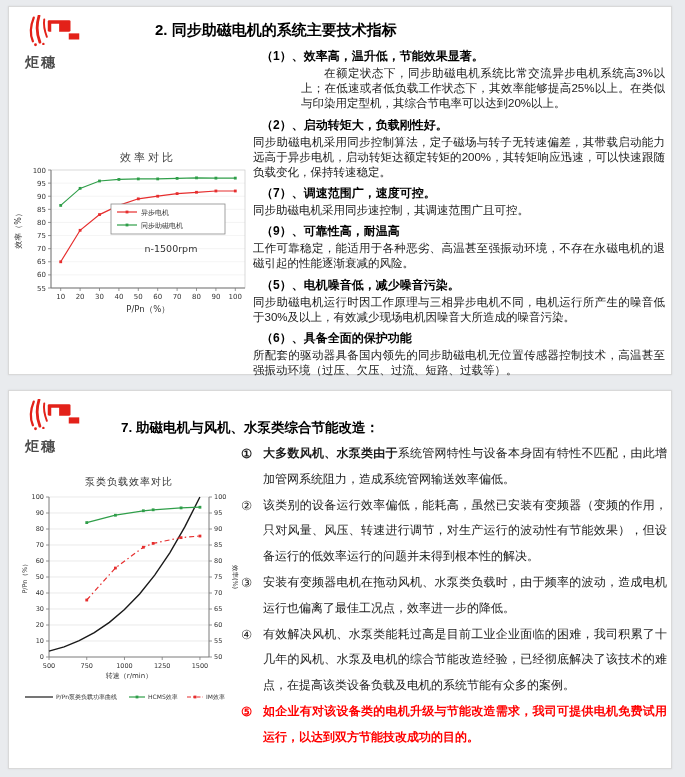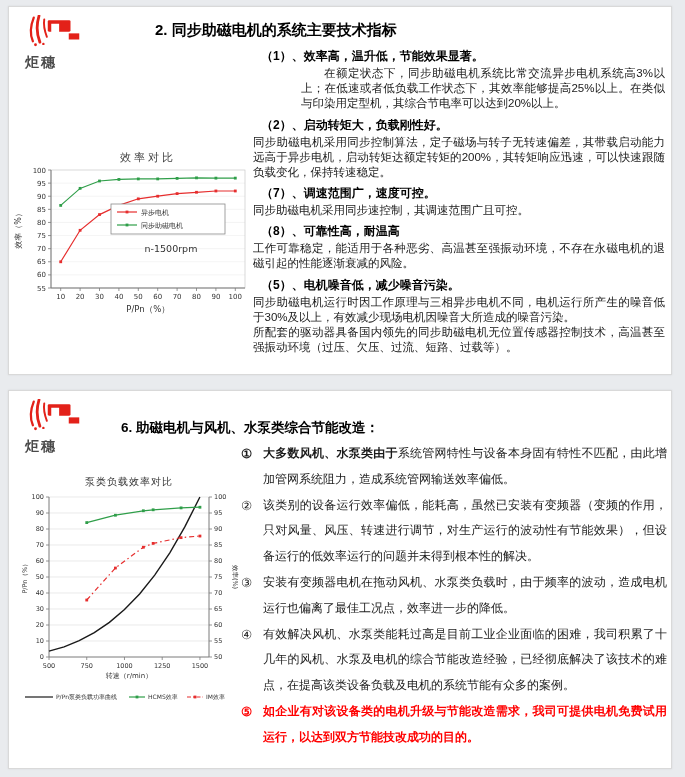--- a/index.html
+++ b/index.html
@@ -157,28 +157,29 @@
     </div>
     <div>
       <p class="s1-h">（2）、启动转矩大，负载刚性好。</p>
       <p class="s1-b">同步助磁电机采用同步控制算法，定子磁场与转子无转速偏差，其带载启动能力远高于异步电机，启动转矩达额定转矩的200%，其转矩响应迅速，可以快速跟随负载变化，保持转速稳定。</p>
     </div>
     <div>
       <p class="s1-h">（7）、调速范围广，速度可控。</p>
       <p class="s1-b">同步助磁电机采用同步速控制，其调速范围广且可控。</p>
     </div>
     <div>
-      <p class="s1-h">（8）、可靠性高，耐温高</p>
+      <p class="s1-h">（9）、可靠性高，耐温高</p>
       <p class="s1-b">工作可靠稳定，能适用于各种恶劣、高温甚至强振动环境，不存在永磁电机的退磁引起的性能逐渐衰减的风险。</p>
     </div>
     <div>
       <p class="s1-h">（5）、电机噪音低，减少噪音污染。</p>
       <p class="s1-b">同步助磁电机运行时因工作原理与三相异步电机不同，电机运行所产生的噪音低于30%及以上，有效减少现场电机因噪音大所造成的噪音污染。</p>
     </div>
     <div>
+      <p class="s1-h">（6）、具备全面的保护功能</p>
       <p class="s1-b">所配套的驱动器具备国内领先的同步助磁电机无位置传感器控制技术，高温甚至强振动环境（过压、欠压、过流、短路、过载等）。</p>
     </div>
   </div>
 </div>
 
 <div class="card" id="card2">
 
   <div class="logo">
     <svg viewBox="0 0 64 40" width="56" height="35">
       <path d="M10 3 C6 13 5 21 9 30" stroke="#e32119" stroke-width="2.6" fill="none" stroke-linecap="round"></path>
@@ -186,21 +187,21 @@
       <path d="M22 5 C21 11 22 17 25 25" stroke="#e32119" stroke-width="2.2" fill="none" stroke-linecap="round"></path>
       <circle cx="12" cy="34" r="1.6" fill="#e32119"></circle>
       <circle cx="21" cy="33" r="1.4" fill="#e32119"></circle>
       <rect x="26" y="6" width="26" height="13" rx="1.5" fill="#e32119"></rect>
       <rect x="30" y="10" width="9" height="10" fill="#ffffff"></rect>
       <rect x="50" y="21" width="12" height="7" fill="#e32119"></rect>
     </svg>
     <div class="logo-text">炬穗</div>
   </div>
 
-  <div class="sec-title" id="title2">6. 助磁电机与风机、水泵类综合节能改造：</div>
+  <div class="sec-title" id="title2">7. 助磁电机与风机、水泵类综合节能改造：</div>
 
   <div id="chart2"><svg viewBox="0 0 222 244" width="222" height="244">
         <text x="110" y="14" font-size="10" text-anchor="middle" fill="#333" letter-spacing="1">泵类负载效率对比</text>
         <line x1="30" y1="170" x2="190" y2="170" stroke="#dcdcdc" stroke-width="0.6"></line>
         <line x1="30" y1="154" x2="190" y2="154" stroke="#dcdcdc" stroke-width="0.6"></line>
         <line x1="30" y1="138" x2="190" y2="138" stroke="#dcdcdc" stroke-width="0.6"></line>
         <line x1="30" y1="122" x2="190" y2="122" stroke="#dcdcdc" stroke-width="0.6"></line>
         <line x1="30" y1="106" x2="190" y2="106" stroke="#dcdcdc" stroke-width="0.6"></line>
         <line x1="30" y1="90" x2="190" y2="90" stroke="#dcdcdc" stroke-width="0.6"></line>
         <line x1="30" y1="74" x2="190" y2="74" stroke="#dcdcdc" stroke-width="0.6"></line>

